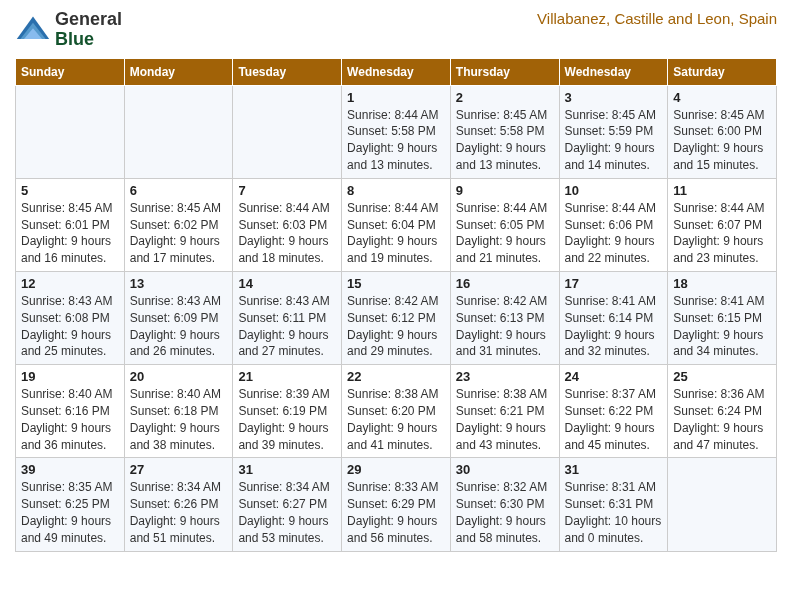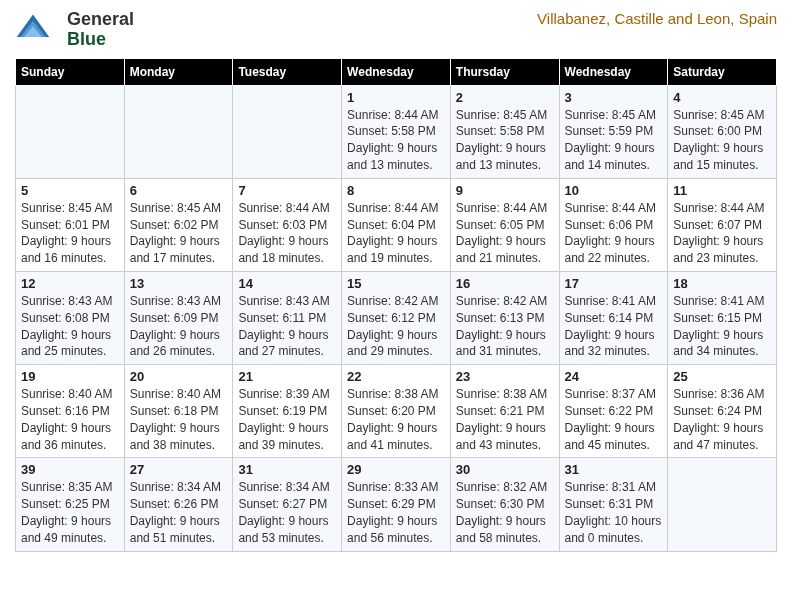--- a/index.html
+++ b/index.html
@@ -14,22 +14,22 @@
       padding: 10px 15px 15px 15px;
     }
     .header {
       display: flex;
       justify-content: space-between;
       align-items: flex-start;
       margin-bottom: 8px;
     }
     .logo {
       display: flex;
-      align-items: flex-start;
-      gap: 16px;
+      align-items: center;
+      gap: 4px;
     }
     .logo-text {
       display: flex;
       flex-direction: column;
       line-height: 1.1;
     }
     .logo-general {
       font-size: 18px;
       font-weight: bold;
       color: #333;
@@ -56,21 +56,21 @@
       font-size: 15px;
       font-weight: normal;
       color: #a16207;
     }
     table {
       width: 100%;
       border-collapse: collapse;
       table-layout: fixed;
     }
     thead tr th {
-      background-color: #000000;
+      background-color: #a16207;
       color: #fff;
       text-align: left;
       font-size: 12px;
       font-weight: bold;
       padding: 6px 5px;
       border: 1px solid #fff;
     }
     tbody tr {
       vertical-align: top;
     }

